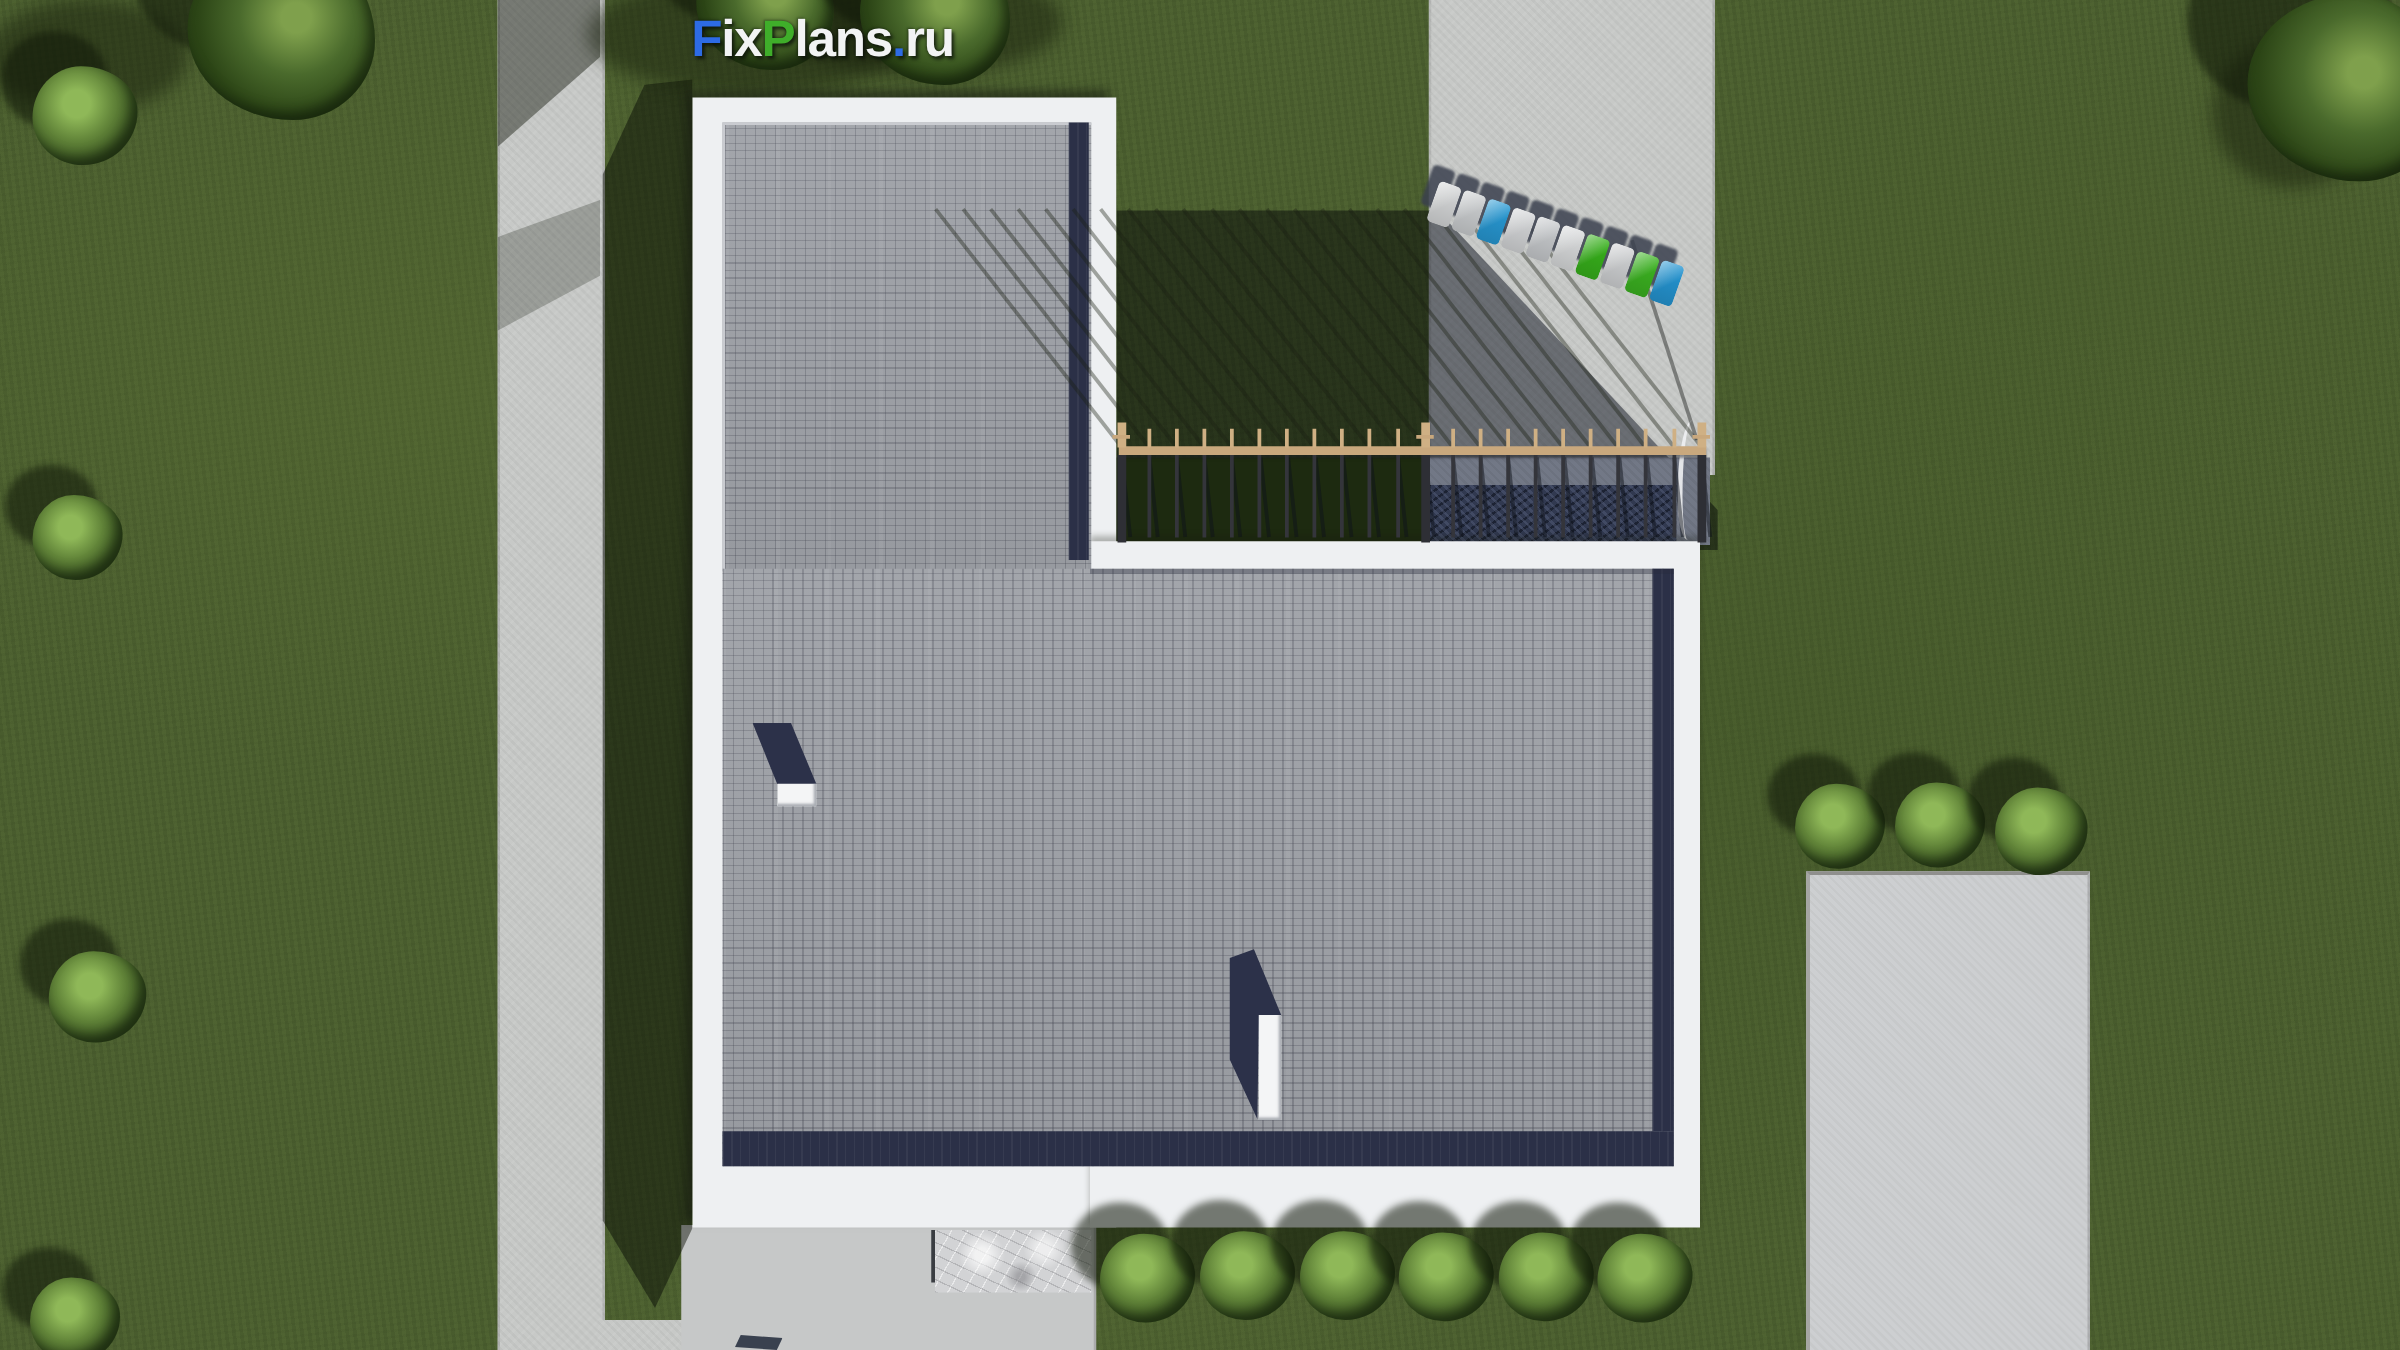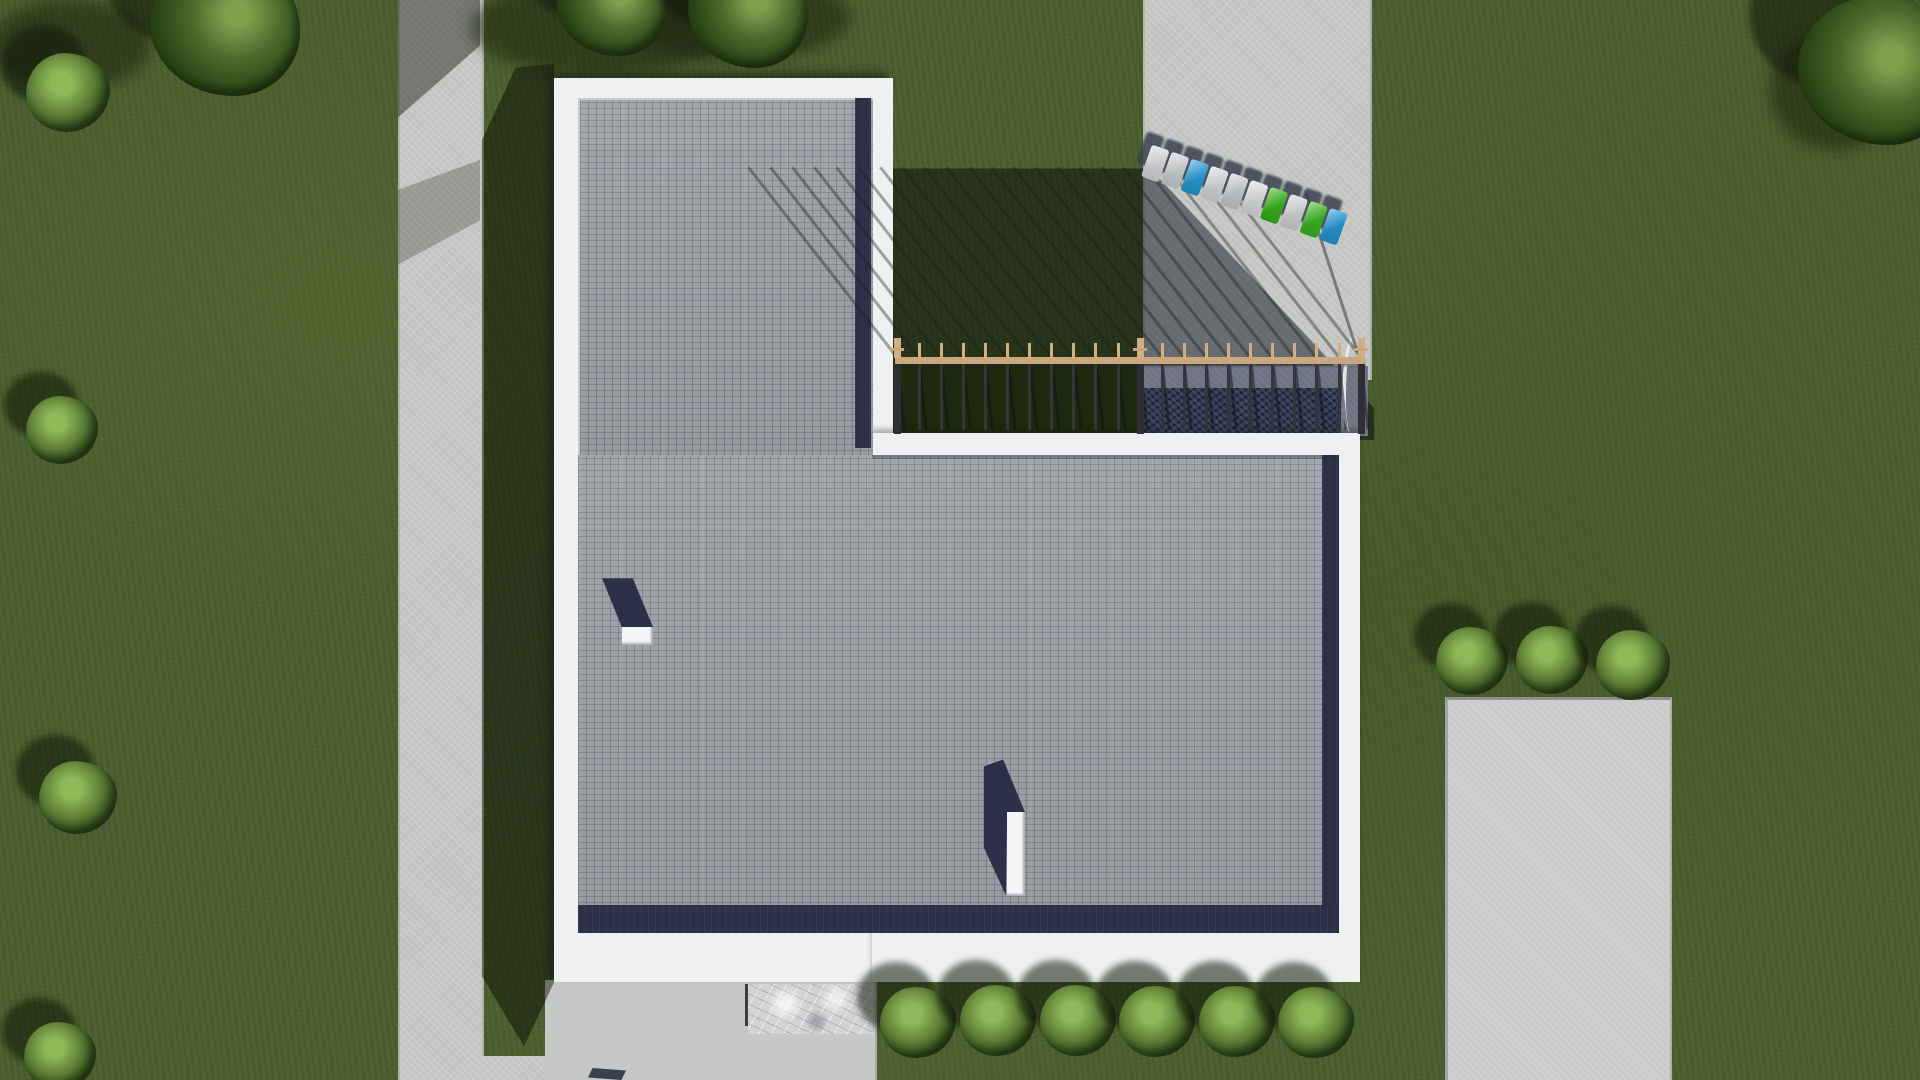--- a/index.html
+++ b/index.html
@@ -297,13 +297,14 @@
       <div class="bush-shadow" style="left: 1414.4px; top: 603.24px; width: 73.44px; height: 66.24px;"></div>
       <div class="bush" style="left: 1436px; top: 627px; width: 72px; height: 67.68px;"></div>
       <div class="bush-shadow" style="left: 1494.4px; top: 602.24px; width: 73.44px; height: 66.24px;"></div>
       <div class="bush" style="left: 1516px; top: 626px; width: 72px; height: 67.68px;"></div>
       <div class="bush-shadow" style="left: 1573.8px; top: 605.58px; width: 75.48px; height: 68.08px;"></div>
       <div class="bush" style="left: 1596px; top: 630px; width: 74px; height: 69.56px;"></div>
     </div>
 
   <div class="abs dark-object"></div>
 
+  <div class="abs logo" title="FixPlans.ru"><span style="color: rgb(45, 107, 228);">F</span><span style="color: rgb(242, 243, 244);">ix</span><span style="color: rgb(63, 174, 42);">P</span><span style="color: rgb(242, 243, 244);">lans</span><span style="color: rgb(45, 107, 228);">.</span><span style="color: rgb(242, 243, 244);">ru</span></div>
 </div>
 
 </body></html>

